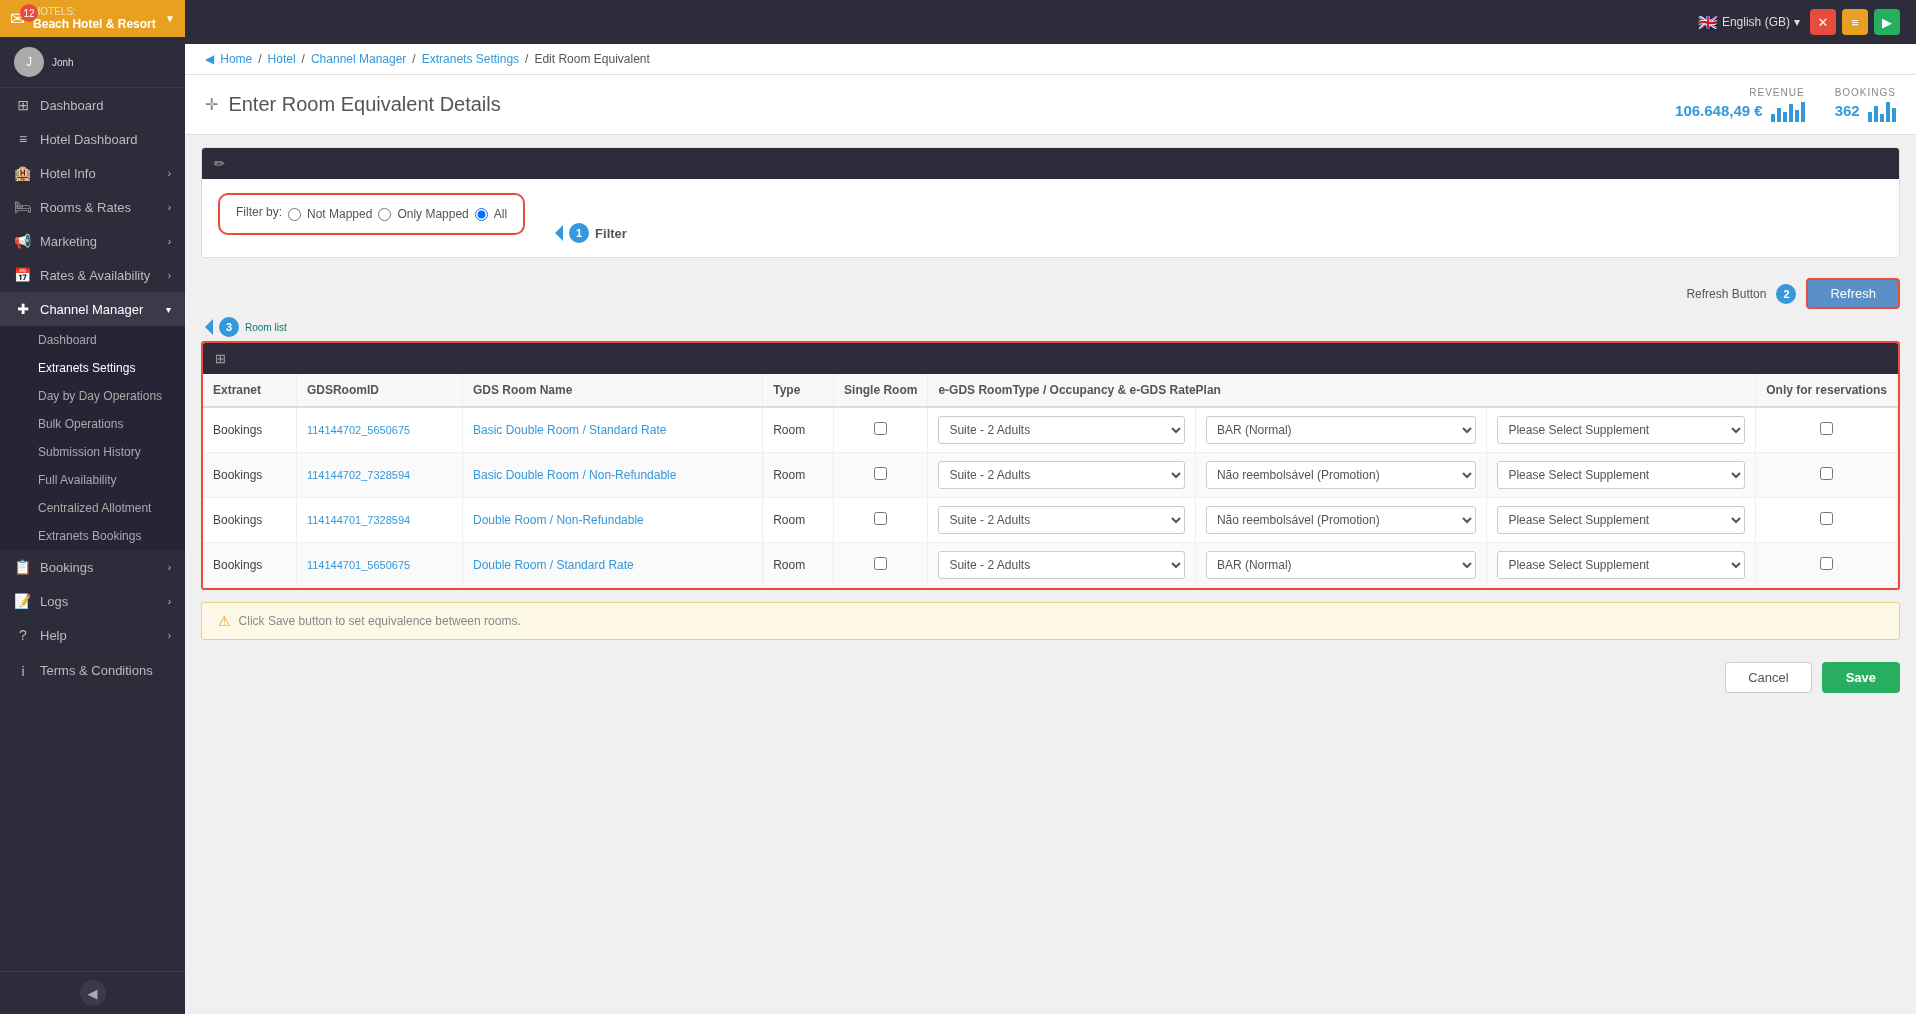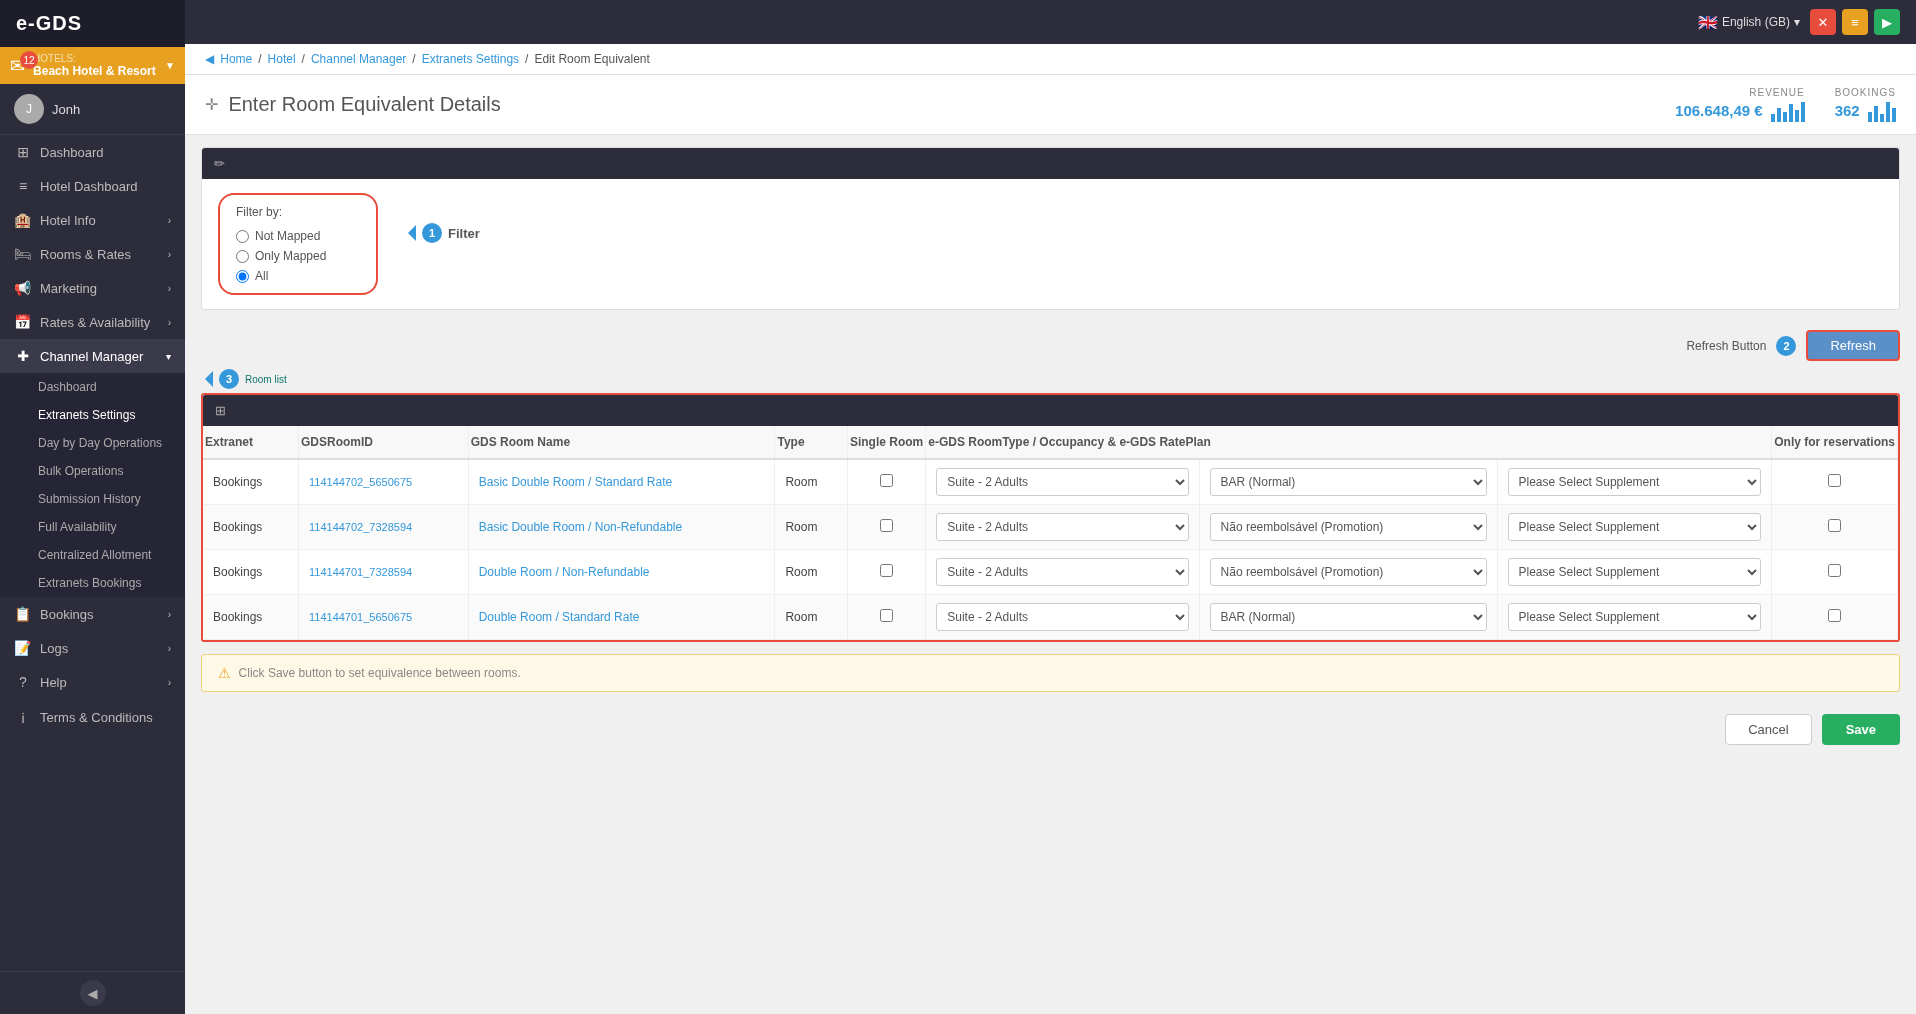--- a/index.html
+++ b/index.html
@@ -7,21 +7,21 @@
 
     
     .sidebar { width: 185px; min-width: 185px; background: #2c2c3a; color: #ccc; display: flex; flex-direction: column; height: 100%; }
     .sidebar-logo { background: #1e1e2a; padding: 12px 16px; font-size: 20px; font-weight: bold; color: #fff; letter-spacing: 1px; }
     .sidebar-hotel-bar { background: #e8a020; display: flex; align-items: center; padding: 6px 10px; gap: 8px; font-size: 11px; color: #fff; position: relative; }
     .sidebar-hotel-bar .notif-badge { background: #e74c3c; color: #fff; border-radius: 50%; width: 18px; height: 18px; font-size: 10px; display: flex; align-items: center; justify-content: center; position: absolute; top: 4px; left: 20px; }
     .sidebar-hotel-name { font-size: 12px; font-weight: bold; color: #fff; }
     .sidebar-hotel-sub { font-size: 10px; color: #f0e0b0; }
     .sidebar-user { display: flex; align-items: center; gap: 8px; padding: 10px 14px; border-bottom: 1px solid #3a3a4a; }
     .sidebar-user .avatar { width: 30px; height: 30px; border-radius: 50%; background: #aaa; display: flex; align-items: center; justify-content: center; color: #fff; font-size: 12px; }
-    .sidebar-user .username { color: #ddd; font-size: 13px; }
+    .sidebar-user .username { color: #ddd; font-size: 10px; }
     .sidebar-nav { flex: 1; overflow-y: auto; }
     .nav-item { display: flex; align-items: center; gap: 8px; padding: 9px 14px; color: #bbb; cursor: pointer; font-size: 13px; }
     .nav-item.active { background: #3a3a4a; color: #fff; }
     .nav-item .nav-icon { font-size: 14px; width: 18px; text-align: center; }
     .nav-item .nav-chevron { margin-left: auto; font-size: 10px; }
     .nav-sub { background: #252535; }
     .nav-sub .nav-sub-item { padding: 7px 14px 7px 38px; color: #aaa; cursor: pointer; font-size: 12px; display: block; }
     .nav-sub .nav-sub-item.active { color: #fff; }
     .sidebar-collapse-btn { display: flex; justify-content: center; padding: 8px; border-top: 1px solid #3a3a4a; }
     .sidebar-collapse-btn button { background: #3a3a4a; border: none; color: #aaa; border-radius: 50%; width: 26px; height: 26px; cursor: pointer; font-size: 13px; }
@@ -54,40 +54,40 @@
     .revenue-label { font-size: 10px; color: #888; letter-spacing: 1px; text-transform: uppercase; }
     .revenue-value { font-size: 15px; color: #3498db; font-weight: bold; text-align: center; }
     .mini-chart { display: inline-flex; align-items: flex-end; gap: 2px; height: 24px; margin-left: 8px; }
     .mini-chart-bar { width: 4px; background: #3498db; }
 
     
     .section-card { background: #fff; margin: 12px 16px; border: 1px solid #ddd; border-radius: 3px; }
     .section-card-header { background: #2c2c3a; padding: 8px 12px; color: #aaa; font-size: 13px; display: flex; align-items: center; gap: 8px; border-radius: 3px 3px 0 0; }
 
     .filter-body { padding: 14px 16px; display: flex; align-items: flex-start; gap: 30px; }
-    .filter-box { border: 2px solid #e74c3c; border-radius: 16px; padding: 10px 16px; display: flex; flex-direction: column; gap: 6px; min-width: 160px; }
+    .filter-box { border: 2px solid #e74c3c; border-radius: 10px; padding: 10px 16px; display: flex; flex-direction: row; gap: 6px; min-width: 160px; }
     .filter-box-title { font-size: 12px; color: #555; margin-bottom: 4px; }
     .radio-row { display: flex; align-items: center; gap: 6px; font-size: 12px; color: #555; }
     .radio-row input[type=radio] { cursor: pointer; }
     .pill { background: #3498db; color: #fff; border-radius: 50%; width: 20px; height: 20px; font-size: 11px; display: flex; align-items: center; justify-content: center; font-weight: bold; }
     .filter-label-text { font-size: 13px; color: #555; font-weight: bold; }
 
     
     .refresh-row { display: flex; justify-content: flex-end; align-items: center; gap: 10px; padding: 8px 16px; }
     .refresh-label { font-size: 12px; color: #555; }
     .refresh-btn { background: #5a8fc7; color: #fff; border: 2px solid #e74c3c; border-radius: 4px; padding: 6px 22px; font-size: 13px; cursor: pointer; font-weight: 500; }
 
     
     .room-list-section { margin: 4px 16px 12px; border: 2px solid #e74c3c; border-radius: 3px; }
     .room-list-header-bar { background: #2c2c3a; padding: 8px 12px; color: #aaa; font-size: 13px; display: flex; align-items: center; gap: 8px; border-radius: 2px 2px 0 0; }
 
     
     .room-table { width: 100%; border-collapse: collapse; background: #fff; }
     .room-table thead tr { background: #f8f8f8; border-bottom: 2px solid #ddd; }
-    .room-table th { padding: 9px 2px; text-align: left; font-size: 12px; color: #555; font-weight: 600; border-right: 1px solid #eee; white-space: nowrap; }
+    .room-table th { padding: 9px 10px; text-align: left; font-size: 12px; color: #555; font-weight: 600; border-right: 1px solid #eee; white-space: nowrap; }
     .room-table td { padding: 8px 10px; font-size: 12px; color: #444; border-right: 1px solid #eee; border-bottom: 1px solid #f0f0f0; vertical-align: middle; }
     .room-table tr:nth-child(even) { background: #fafafa; }
     .room-table select { width: 100%; padding: 5px 6px; border: 1px solid #ccc; border-radius: 3px; font-size: 12px; color: #555; background: #fff; cursor: pointer; }
     .room-table input[type=checkbox] { cursor: pointer; }
     .gds-id { color: #3498db; font-size: 11px; }
     .gds-name { color: #3498db; text-align: center; font-size: 12px; }
     .th-single { width: 55px; text-align: center; }
     .th-reservation { width: 90px; text-align: center; margin-top: 16px; }
     .td-center { text-align: center; }
 
@@ -99,21 +99,20 @@
     .action-row { display: flex; justify-content: flex-end; gap: 10px; padding: 10px 16px 20px; }
     .btn-cancel { background: #fff; border: 1px solid #ccc; color: #555; padding: 7px 22px; border-radius: 4px; cursor: pointer; font-size: 13px; }
     .btn-save { background: #27ae60; border: none; color: #fff; padding: 7px 24px; border-radius: 4px; cursor: pointer; font-size: 13px; font-weight: bold; }
 
     .select-supplement { min-width: 180px; }
   </style>
 </head>
 <body>
 
 <div class="sidebar">
-  <div class="sidebar-logo">e-GDS</div>
 
   <div class="sidebar-hotel-bar">
     <span style="font-size:18px;">✉</span>
     <span class="notif-badge">12</span>
     <div>
       <div class="sidebar-hotel-sub">HOTELS:</div>
       <div class="sidebar-hotel-name">Beach Hotel &amp; Resort</div>
     </div>
     <span style="margin-left:auto; font-size:10px;">▼</span>
   </div>

